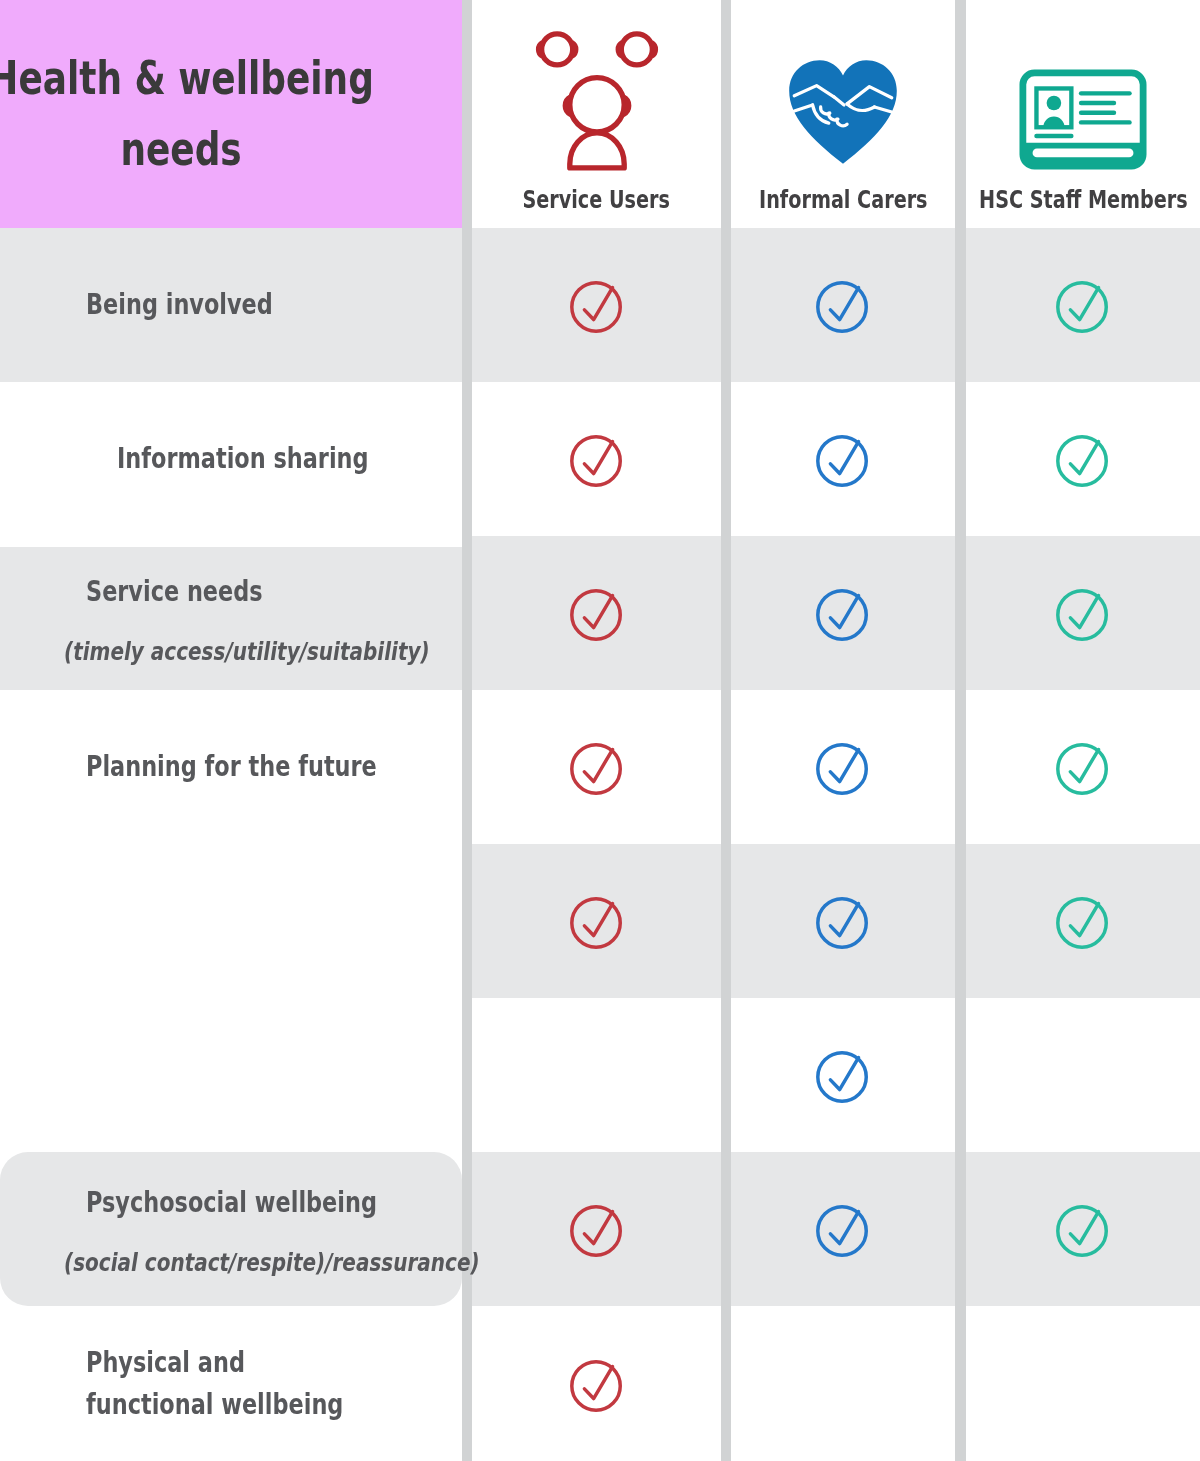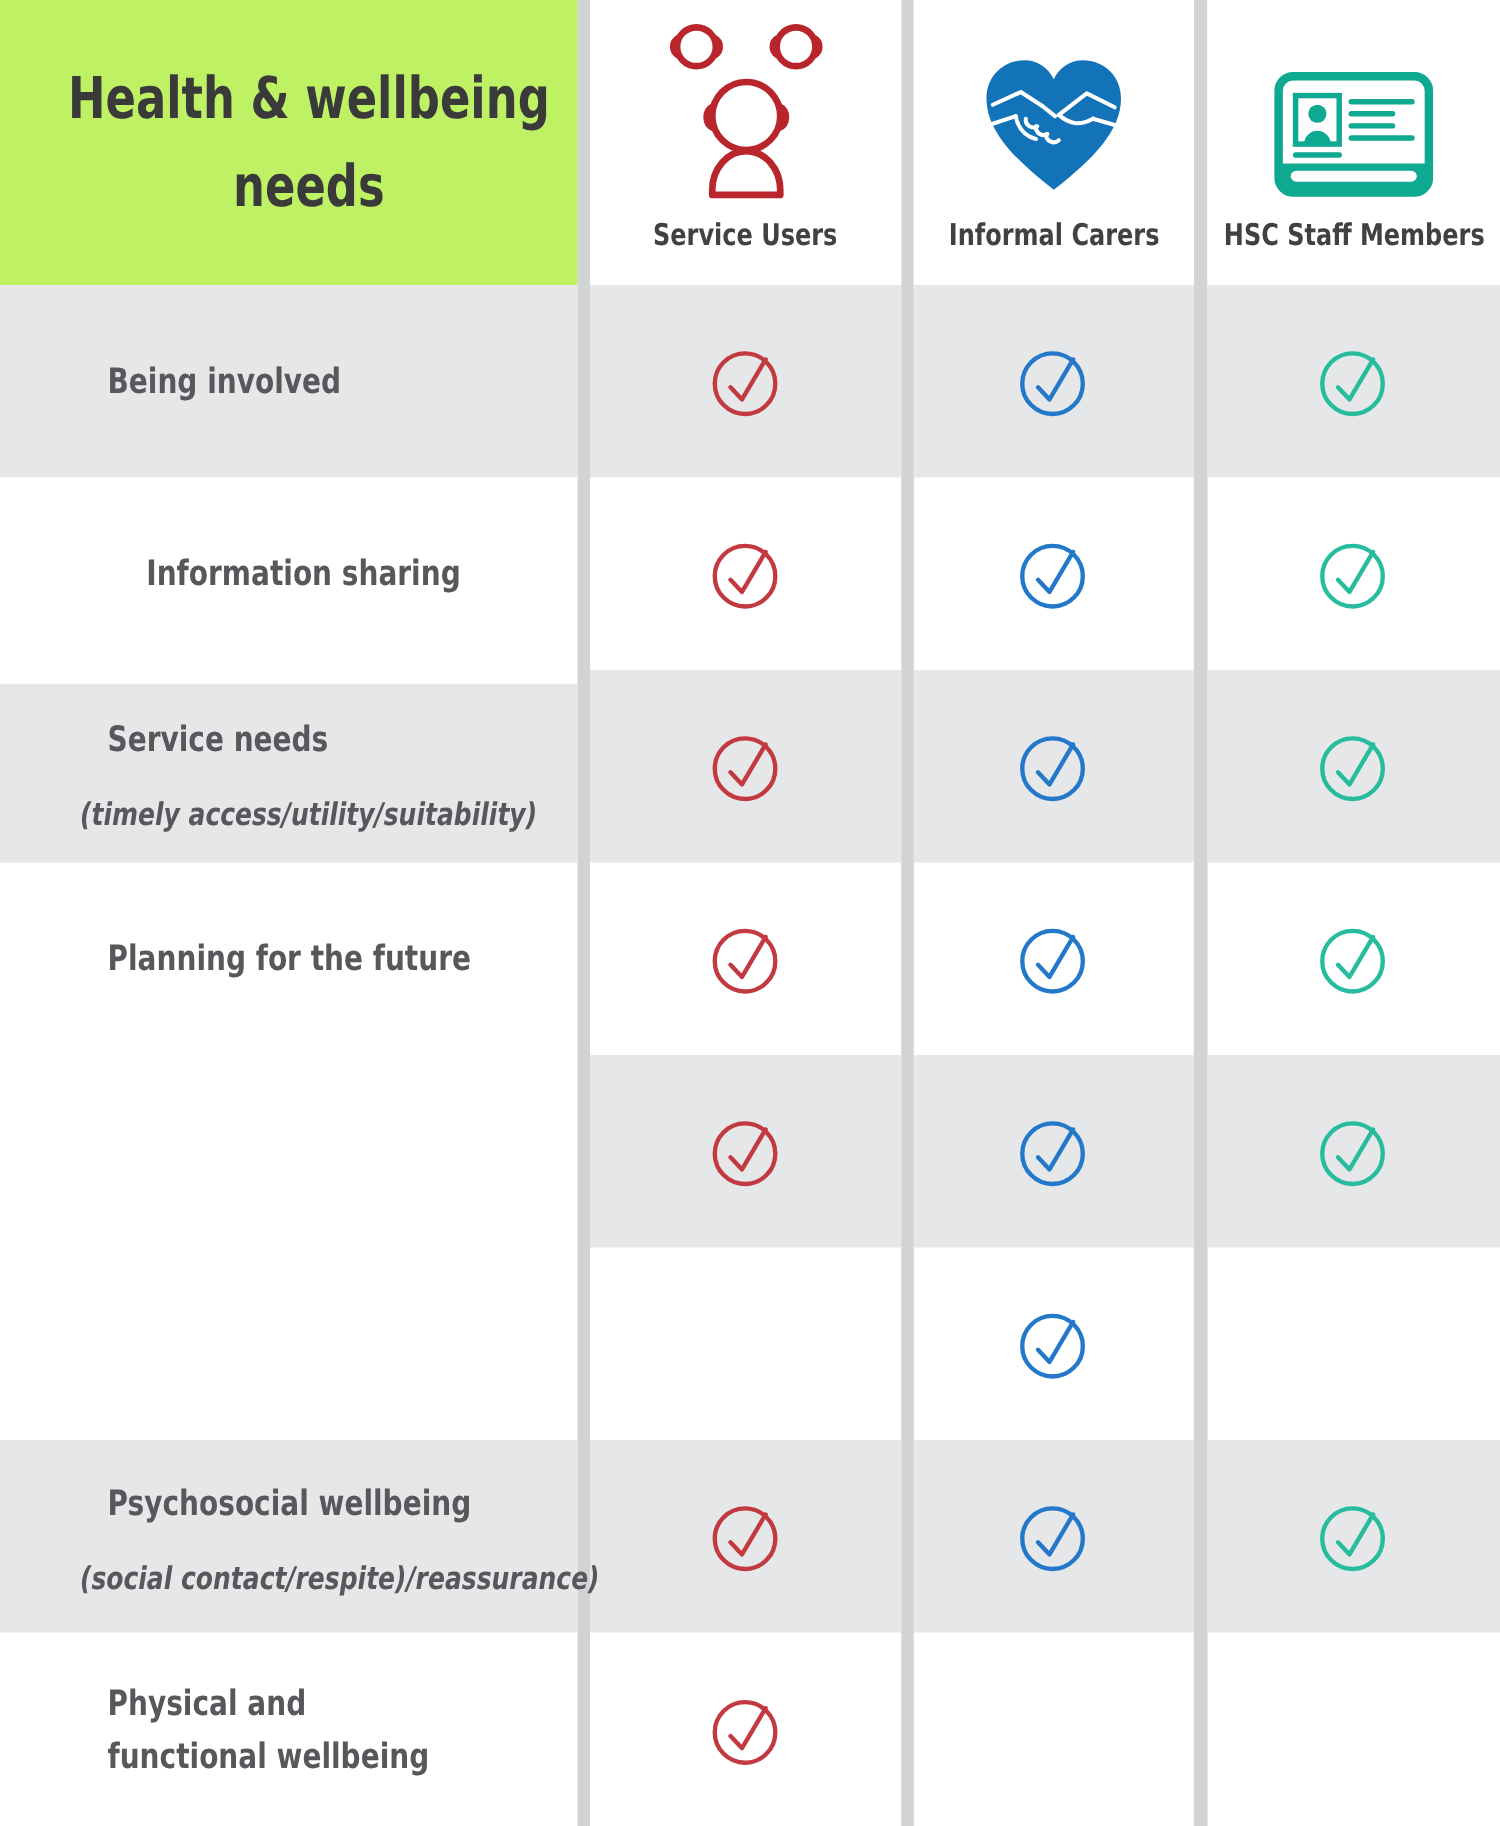--- a/index.html
+++ b/index.html
@@ -15,27 +15,27 @@
   }
   .divider{background:#d1d3d4;grid-row:1 / -1;}
   .div1{grid-column:2;}
   .div2{grid-column:4;}
   .div3{grid-column:6;}
 
   .cell{display:flex;align-items:center;justify-content:center;}
   .cell.gray{background:#e6e7e8;}
 
   
-  .hdr{grid-row:1;flex-direction:column;justify-content:flex-end;padding-bottom:26px;background:#ffffff;}
+  .hdr{grid-row:1;flex-direction:column;justify-content:flex-end;padding-bottom:14px;background:#ffffff;}
   .hdr .icon-wrap{flex:0 0 auto;margin-bottom:14px;display:flex;align-items:center;justify-content:center;}
   .hdr-label{
     font-size:24px;font-weight:bold;color:#414042;white-space:nowrap;
     display:inline-block;transform:scaleX(0.8);transform-origin:center bottom;
   }
-  .title-cell{grid-column:1;grid-row:1;display:flex;align-items:center;justify-content:flex-start;background:#bef264;padding-right:24px;}
+  .title-cell{grid-column:1;grid-row:1;display:flex;align-items:center;justify-content:flex-end;background:#f0abfc;padding-right:34px;}
   .title{
     font-size:46px;font-weight:bold;color:#3a3a3a;text-align:center;line-height:1.55;
     display:inline-block;transform:scaleX(0.78);transform-origin:center center;white-space:nowrap;
   }
 
   
   .label-cell{justify-content:flex-start;}
   .rowlabel{display:flex;flex-direction:column;justify-content:center;gap:24px;padding-left:86px;}
   .rowlabel .main{
     font-size:28px;font-weight:bold;color:#57585b;line-height:1.5;max-width:365px;
@@ -232,21 +232,21 @@
       </svg>
     </div>
     <div class="cell" style="grid-area: 7 / 3;"></div>
     <div class="cell" style="grid-area: 7 / 5;">
       <svg viewBox="0 0 64 64" class="check">
         <circle cx="31" cy="34" r="25" fill="none" stroke="#2478ca" stroke-width="3.6"></circle>
         <path d="M19 37 L28.5 47 L48 14" fill="none" stroke="#2478ca" stroke-width="3.6" stroke-linecap="round" stroke-linejoin="round"></path>
       </svg>
     </div>
     <div class="cell" style="grid-area: 7 / 7;"></div>
-    <div class="cell label-cell gray" style="grid-area: 8 / 1;">
+    <div class="cell label-cell gray" style="grid-area: 8 / 1; border-radius: 28px;">
       <div class="rowlabel">
         <span class="main">Psychosocial wellbeing</span>
         <span class="sub">(social contact/respite)/reassurance)</span>
       </div>
     </div>
     <div class="cell gray" style="grid-area: 8 / 3;">
       <svg viewBox="0 0 64 64" class="check">
         <circle cx="31" cy="34" r="25" fill="none" stroke="#c23940" stroke-width="3.6"></circle>
         <path d="M19 37 L28.5 47 L48 14" fill="none" stroke="#c23940" stroke-width="3.6" stroke-linecap="round" stroke-linejoin="round"></path>
       </svg>

